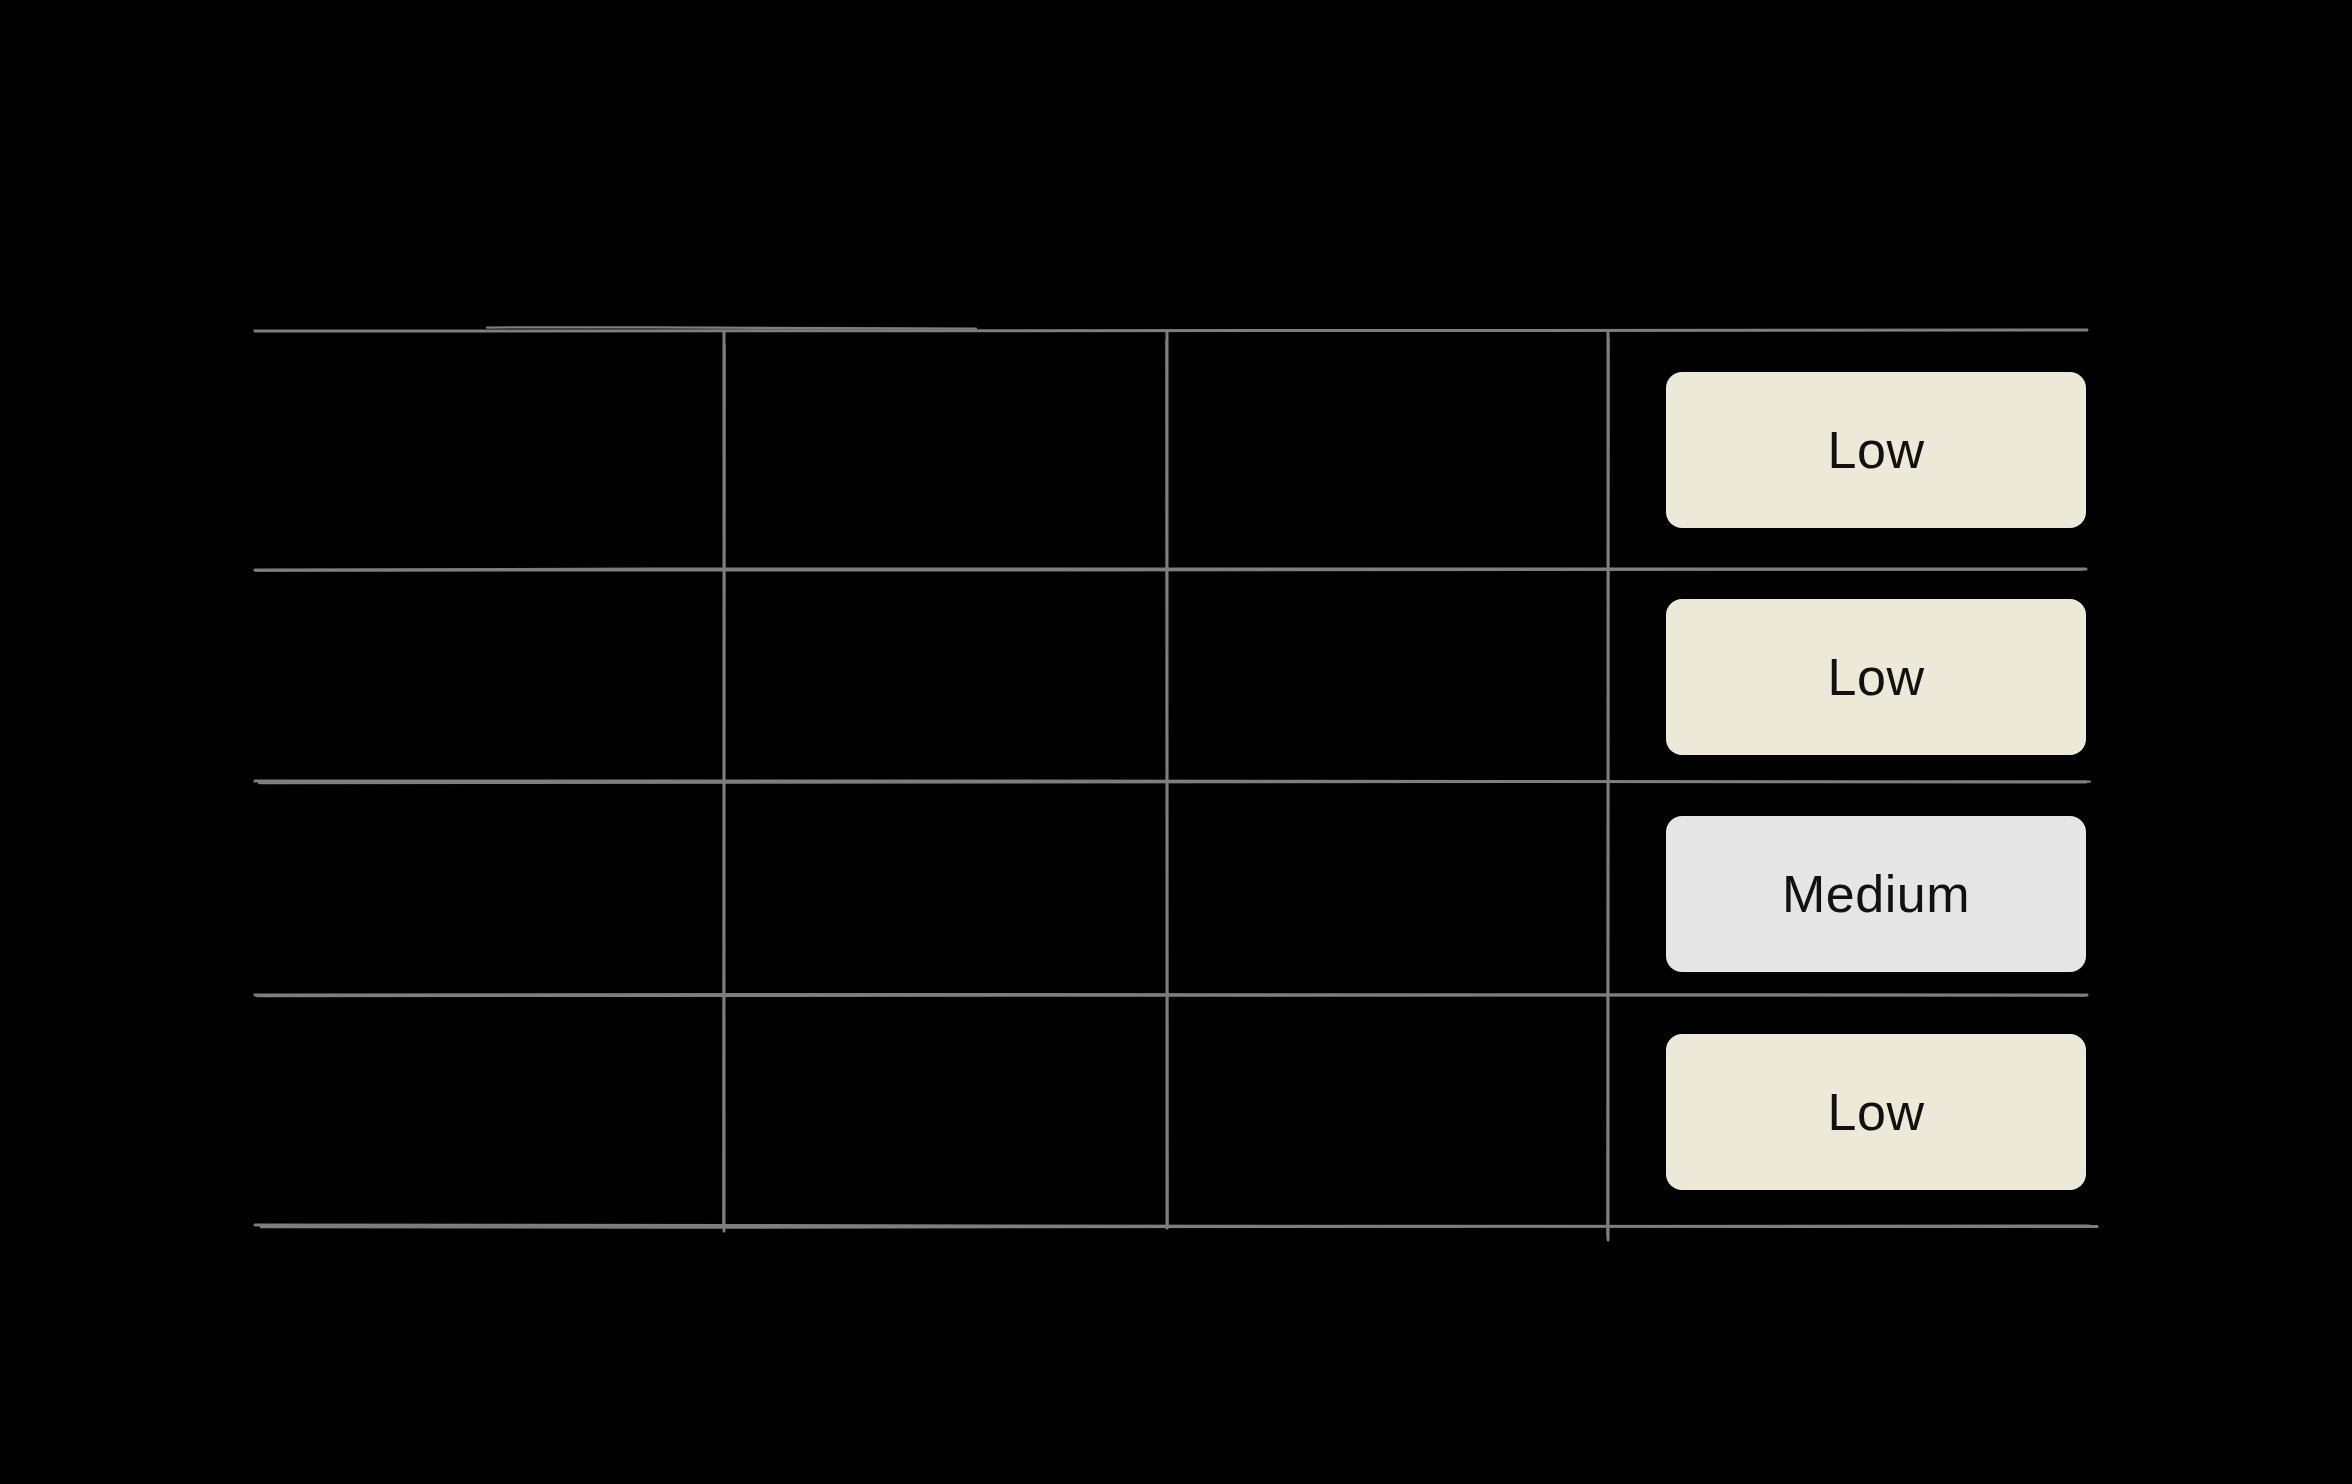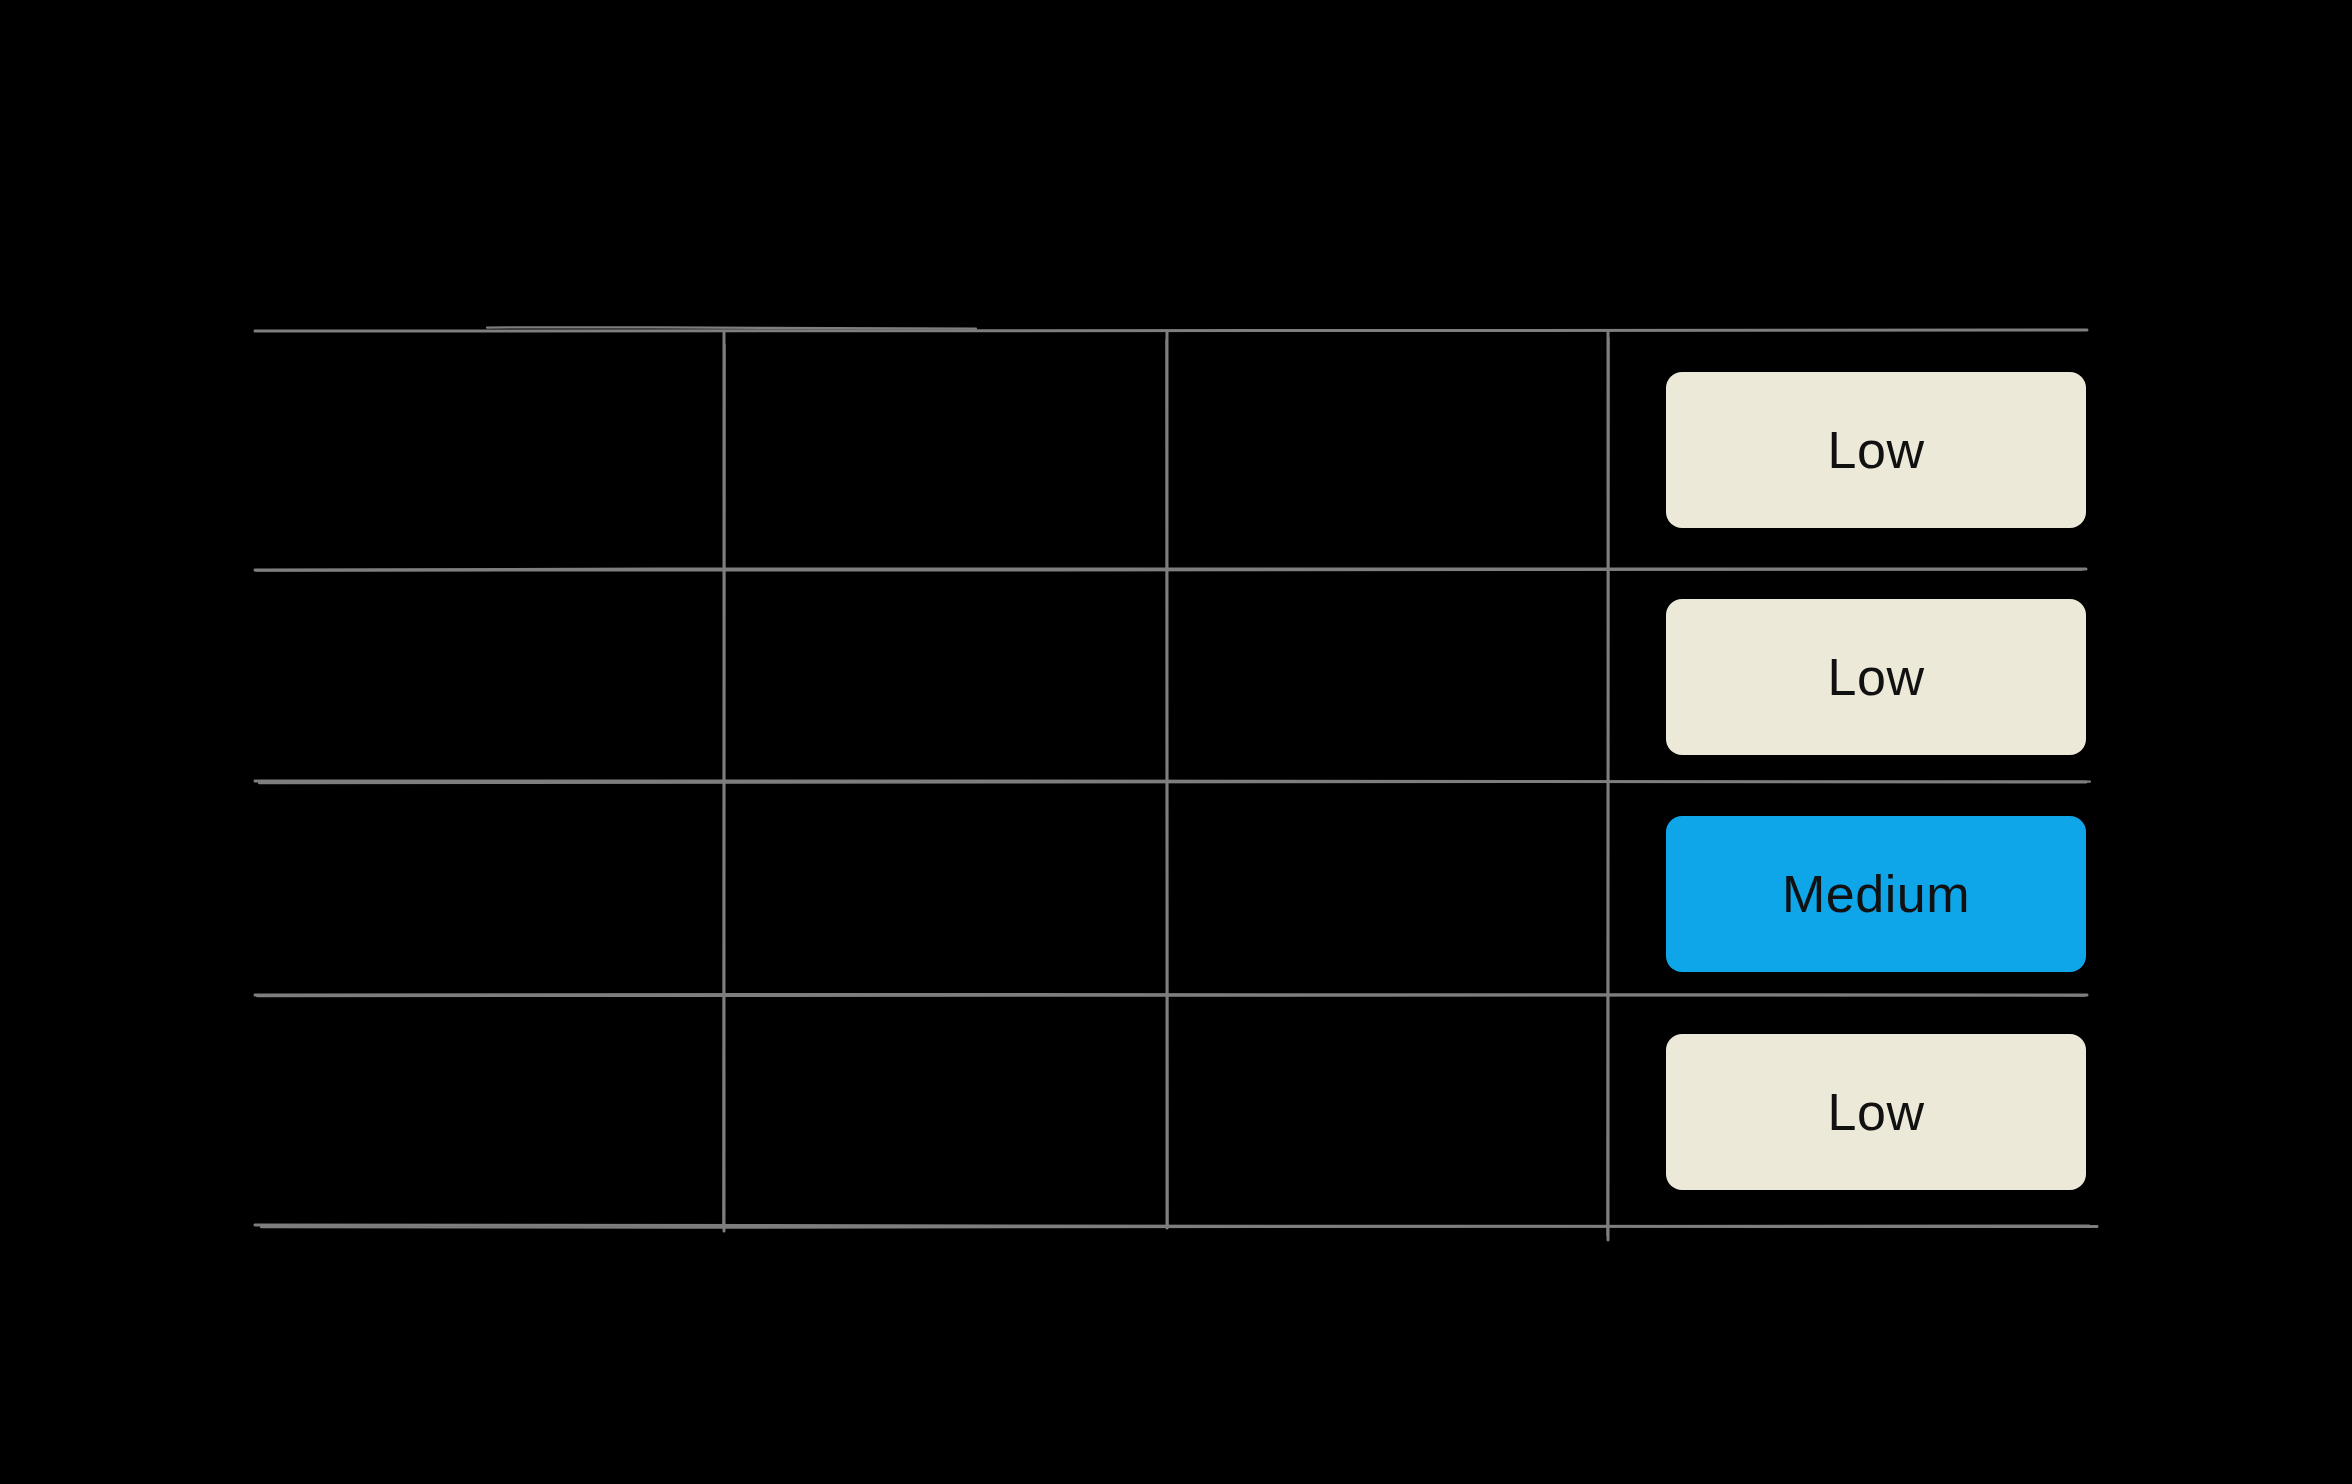--- a/index.html
+++ b/index.html
@@ -76,21 +76,21 @@
   </svg>
 
   <div class="badge r0" style="background-color: rgb(237, 233, 216); color: rgb(17, 17, 17);">
     <span>Low</span>
   </div>
 
   <div class="badge r1" style="background-color: rgb(237, 233, 216); color: rgb(17, 17, 17);">
     <span>Low</span>
   </div>
 
-  <div class="badge r2" style="background-color: #0ea5e9; color: rgb(17, 17, 17);">
+  <div class="badge r2" style="background-color: #e5e5e5; color: rgb(17, 17, 17);">
     <span>Medium</span>
   </div>
 
   <div class="badge r3" style="background-color: rgb(237, 233, 216); color: rgb(17, 17, 17);">
     <span>Low</span>
   </div>
 
 </div>
 
 </body></html>

